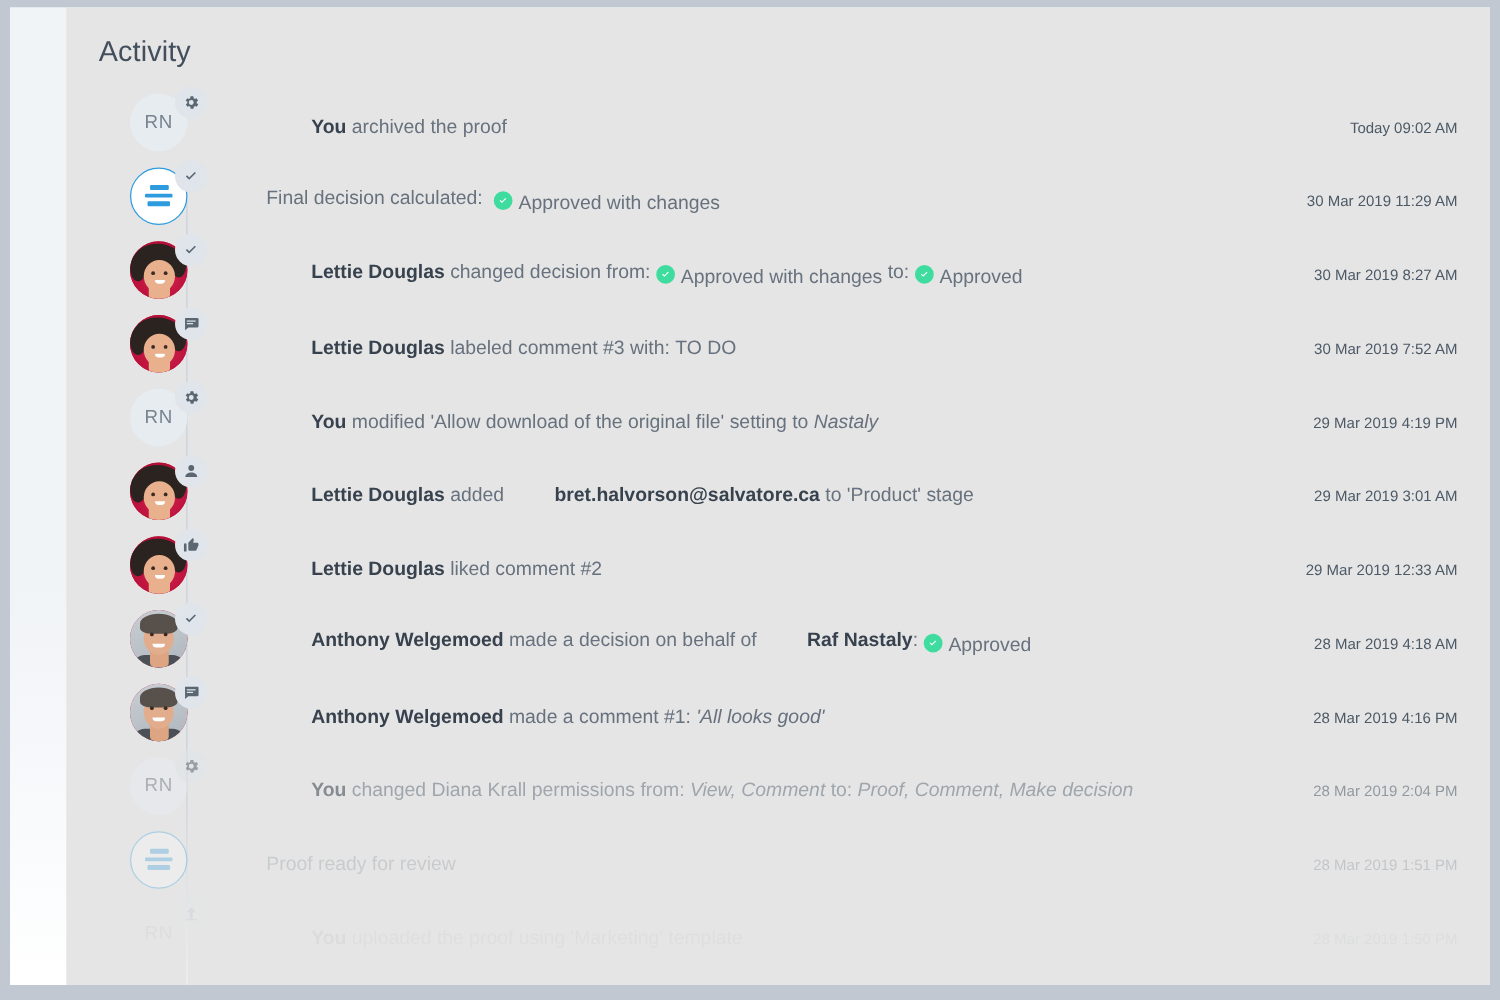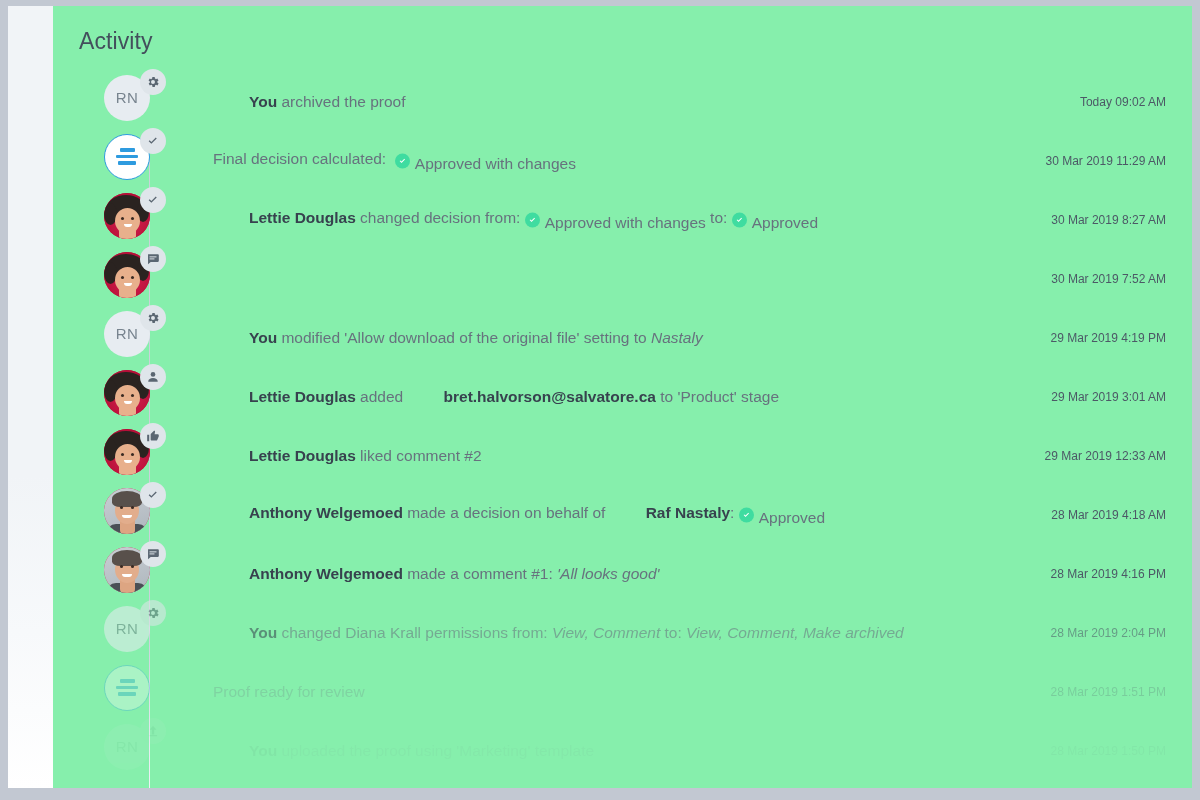--- a/index.html
+++ b/index.html
@@ -20,21 +20,21 @@
   }
 
   
   #left-rail{
     position:absolute;left:0;top:0;width:45px;height:782px;
     background:linear-gradient(to bottom,#f1f4f7 0%,#f1f4f7 60%,#f7f9fb 80%,#ffffff 100%);
   }
 
   #panel{
     position:absolute;left:45px;top:0;right:0;bottom:0;
-    background:#86efac;
+    background:#e5e5e5;
   }
 
   #page-title{
     position:absolute;left:26px;top:22px;
     font-size:23px;font-weight:400;color:#434f5c;
     letter-spacing:.1px;
   }
 
   
   #timeline{
@@ -252,20 +252,21 @@
               </span>
             </div>
             <span class="badge">
               <svg xmlns="http://www.w3.org/2000/svg" width="14" height="14" viewBox="0 0 24 24" fill="#5a6672">
                 <path d="M3.5 4h17c.8 0 1.5.7 1.5 1.5v10c0 .8-.7 1.5-1.5 1.5H8l-4.5 4V5.5C3.5 4.7 3.5 4 3.5 4z"></path>
                 <rect x="6" y="7.5" width="12" height="1.7" fill="#dfe5ea"></rect>
                 <rect x="6" y="11" width="8.5" height="1.7" fill="#dfe5ea"></rect>
               </svg>
             </span>
           </div>
+          <div class="desc"><b>Lettie Douglas</b><span>&nbsp;labeled&nbsp;comment&nbsp;#3&nbsp;with:&nbsp;TO&nbsp;DO</span></div>
           <div class="time">30 Mar 2019 7:52 AM</div>
         </div>
         <div class="row">
           <div class="avatar-wrap">
             <div class="avatar initials">
               <span>RN</span>
             </div>
             <span class="badge">
               <svg xmlns="http://www.w3.org/2000/svg" width="14" height="14" viewBox="0 0 24 24" fill="#5a6672">
                 <path d="M19.4 13a7.8 7.8 0 0 0 0-2l2-1.5-2-3.4-2.4 1a7.6 7.6 0 0 0-1.7-1l-.4-2.6h-4l-.3 2.6c-.6.2-1.2.6-1.8 1l-2.4-1-2 3.4L6.6 11a7.8 7.8 0 0 0 0 2l-2 1.5 2 3.4 2.4-1c.6.4 1.2.8 1.8 1l.3 2.6h4l.4-2.6c.6-.2 1.2-.6 1.7-1l2.4 1 2-3.4-2-1.5zM12 15.4A3.4 3.4 0 1 1 12 8.6a3.4 3.4 0 0 1 0 6.8z"></path>
@@ -383,21 +384,21 @@
           <div class="avatar-wrap">
             <div class="avatar initials">
               <span>RN</span>
             </div>
             <span class="badge">
               <svg xmlns="http://www.w3.org/2000/svg" width="14" height="14" viewBox="0 0 24 24" fill="#5a6672">
                 <path d="M19.4 13a7.8 7.8 0 0 0 0-2l2-1.5-2-3.4-2.4 1a7.6 7.6 0 0 0-1.7-1l-.4-2.6h-4l-.3 2.6c-.6.2-1.2.6-1.8 1l-2.4-1-2 3.4L6.6 11a7.8 7.8 0 0 0 0 2l-2 1.5 2 3.4 2.4-1c.6.4 1.2.8 1.8 1l.3 2.6h4l.4-2.6c.6-.2 1.2-.6 1.7-1l2.4 1 2-3.4-2-1.5zM12 15.4A3.4 3.4 0 1 1 12 8.6a3.4 3.4 0 0 1 0 6.8z"></path>
               </svg>
             </span>
           </div>
-          <div class="desc"><b>You</b><span>&nbsp;changed&nbsp;Diana&nbsp;Krall&nbsp;permissions&nbsp;from:&nbsp;</span><i>View, Comment</i><span>&nbsp;to:&nbsp;</span><i>View, Comment, Make archived</i></div>
+          <div class="desc"><b>You</b><span>&nbsp;changed&nbsp;Diana&nbsp;Krall&nbsp;permissions&nbsp;from:&nbsp;</span><i>View, Comment</i><span>&nbsp;to:&nbsp;</span><i>Proof, Comment, Make decision</i></div>
           <div class="time">28 Mar 2019 2:04 PM</div>
         </div>
         <div class="row dim2">
           <div class="avatar-wrap">
             <div class="avatar proof">
               <span class="doclines">
                 <i></i>
                 <i></i>
                 <i></i>
               </span>

